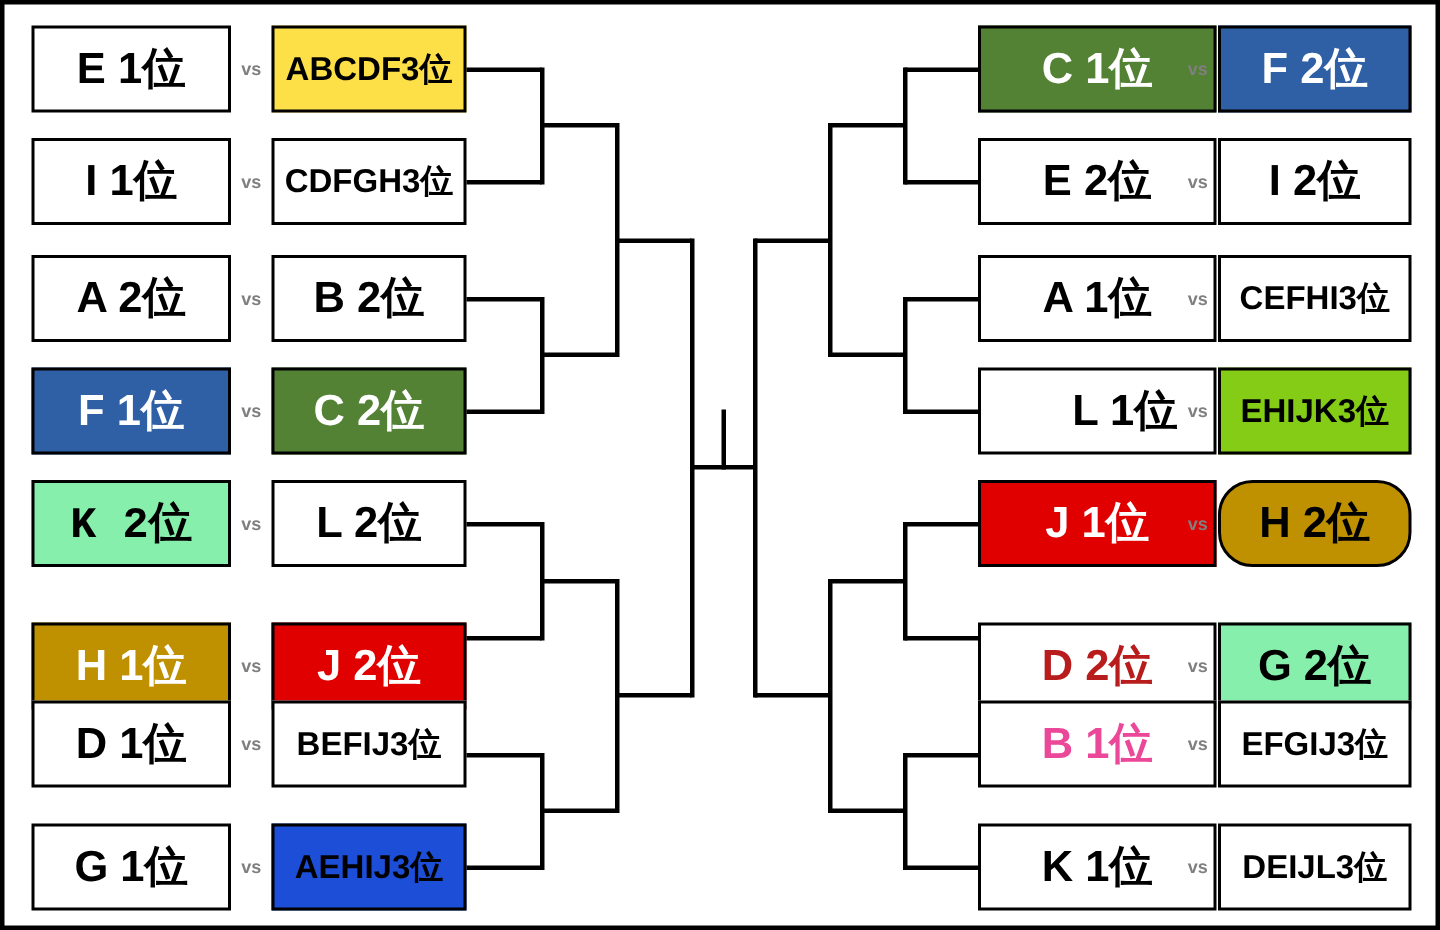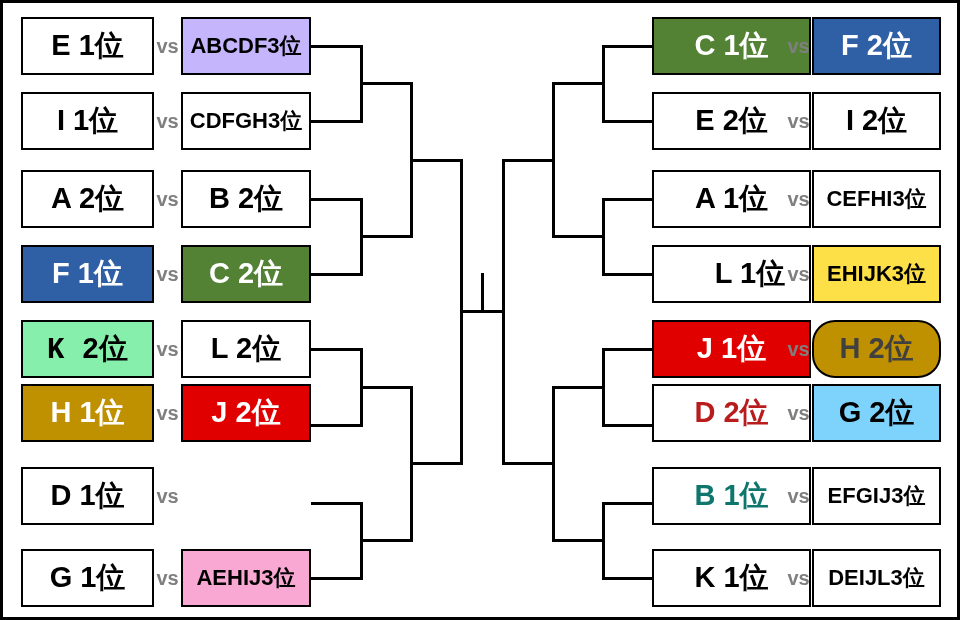--- a/index.html
+++ b/index.html
@@ -7,56 +7,56 @@
     position:relative;
     width:960px;height:620px;
     box-sizing:border-box;
     border:3px solid #000;
     background:#fff;
     font-family:"Liberation Sans","DejaVu Sans",sans-serif;
     overflow:hidden;
   }
   .row{position:absolute;left:0;width:100%;height:58px;}
   .r0{top:14px}.r1{top:89px}.r2{top:167px}.r3{top:242px}
-  .r4{top:317px}.r5{top:381px}.r6{top:464px}.r7{top:546px}
+  .r4{top:317px}.r5{top:412px}.r6{top:464px}.r7{top:546px}
 
   .team{
     position:absolute;top:0;height:58px;
     box-sizing:border-box;
     border:2px solid #000;
     display:flex;align-items:center;justify-content:center;
     font-weight:bold;font-size:29px;
     background:#fff;color:#000;
     white-space:nowrap;
   }
   .team.small{font-size:22px;}
   .l-a{left:18px;width:133px;}
   .l-b{left:178px;width:130px;}
   .r-a{left:649px;width:159px;}
   .r-b{left:809px;width:129px;}
 
   .vs{
     position:absolute;top:0;height:58px;
     display:flex;align-items:center;justify-content:center;
-    font-weight:bold;font-size:20px;color:#7f7f7f;
+    font-weight:bold;font-size:12px;color:#7f7f7f;
   }
   .l-vs{left:151px;width:27px;}
   .r-vs{left:782px;width:27px;}
 
   .line{position:absolute;background:#000;}
 </style>
 </head>
 <body>
 
 <div id="frame">
 
   <div class="row r0">
     <div class="team l-a" style="background: rgb(255, 255, 255); color: rgb(0, 0, 0);">E 1位</div>
     <span class="vs l-vs">vs</span>
-    <div class="team l-b small" style="background: #c4b5fd; color: rgb(0, 0, 0);">ABCDF3位</div>
+    <div class="team l-b small" style="background: #fde047; color: rgb(0, 0, 0);">ABCDF3位</div>
     <div class="team r-a" style="background: rgb(84, 130, 53); color: rgb(255, 255, 255);">C 1位</div>
     <span class="vs r-vs">vs</span>
     <div class="team r-b" style="background: rgb(47, 95, 165); color: rgb(255, 255, 255);">F 2位</div>
   </div>
 
   <div class="row r1">
     <div class="team l-a" style="background: rgb(255, 255, 255); color: rgb(0, 0, 0);">I 1位</div>
     <span class="vs l-vs">vs</span>
     <div class="team l-b small" style="background: rgb(255, 255, 255); color: rgb(0, 0, 0);">CDFGH3位</div>
     <div class="team r-a" style="background: rgb(255, 255, 255); color: rgb(0, 0, 0);">E 2位</div>
@@ -72,53 +72,54 @@
     <span class="vs r-vs">vs</span>
     <div class="team r-b small" style="background: rgb(255, 255, 255); color: rgb(0, 0, 0);">CEFHI3位</div>
   </div>
 
   <div class="row r3">
     <div class="team l-a" style="background: rgb(47, 95, 165); color: rgb(255, 255, 255);">F 1位</div>
     <span class="vs l-vs">vs</span>
     <div class="team l-b" style="background: rgb(84, 130, 53); color: rgb(255, 255, 255);">C 2位</div>
     <div class="team r-a" style="background: rgb(255, 255, 255); color: rgb(0, 0, 0); padding-left: 37px;">L 1位</div>
     <span class="vs r-vs">vs</span>
-    <div class="team r-b small" style="background: #fde047; color: rgb(0, 0, 0);">EHIJK3位</div>
+    <div class="team r-b small" style="background: #84cc16; color: rgb(0, 0, 0);">EHIJK3位</div>
   </div>
 
   <div class="row r4">
     <div class="team l-a" style="background: #86efac; color: rgb(0, 0, 0); font-family: Liberation Mono, monospace;">K 2位</div>
     <span class="vs l-vs">vs</span>
     <div class="team l-b" style="background: rgb(255, 255, 255); color: rgb(0, 0, 0);">L 2位</div>
     <div class="team r-a" style="background: rgb(224, 0, 0); color: rgb(255, 255, 255);">J 1位</div>
     <span class="vs r-vs">vs</span>
-    <div class="team r-b" style="background: rgb(191, 144, 0); color: #404040; border-radius: 23px;">H 2位</div>
+    <div class="team r-b" style="background: rgb(191, 144, 0); color: #000000; border-radius: 23px;">H 2位</div>
   </div>
 
   <div class="row r5">
     <div class="team l-a" style="background: rgb(191, 144, 0); color: rgb(255, 255, 255);">H 1位</div>
     <span class="vs l-vs">vs</span>
     <div class="team l-b" style="background: rgb(224, 0, 0); color: rgb(255, 255, 255);">J 2位</div>
     <div class="team r-a" style="background: rgb(255, 255, 255); color: #b91c1c;">D 2位</div>
     <span class="vs r-vs">vs</span>
-    <div class="team r-b" style="background: #7dd3fc; color: rgb(0, 0, 0);">G 2位</div>
+    <div class="team r-b" style="background: #86efac; color: rgb(0, 0, 0);">G 2位</div>
   </div>
 
   <div class="row r6">
     <div class="team l-a" style="background: rgb(255, 255, 255); color: rgb(0, 0, 0);">D 1位</div>
     <span class="vs l-vs">vs</span>
-    <div class="team r-a" style="background: rgb(255, 255, 255); color: #0f766e;">B 1位</div>
+    <div class="team l-b small" style="background: rgb(255, 255, 255); color: rgb(0, 0, 0);">BEFIJ3位</div>
+    <div class="team r-a" style="background: rgb(255, 255, 255); color: #ec4899;">B 1位</div>
     <span class="vs r-vs">vs</span>
     <div class="team r-b small" style="background: rgb(255, 255, 255); color: rgb(0, 0, 0);">EFGIJ3位</div>
   </div>
 
   <div class="row r7">
     <div class="team l-a" style="background: rgb(255, 255, 255); color: rgb(0, 0, 0);">G 1位</div>
     <span class="vs l-vs">vs</span>
-    <div class="team l-b small" style="background: #f9a8d4; color: rgb(0, 0, 0);">AEHIJ3位</div>
+    <div class="team l-b small" style="background: #1d4ed8; color: rgb(0, 0, 0);">AEHIJ3位</div>
     <div class="team r-a" style="background: rgb(255, 255, 255); color: rgb(0, 0, 0);">K 1位</div>
     <span class="vs r-vs">vs</span>
     <div class="team r-b small" style="background: rgb(255, 255, 255); color: rgb(0, 0, 0);">DEIJL3位</div>
   </div>
 
   <div id="lines">
       <div class="line" style="left: 308px; top: 41.5px; width: 50px; height: 3px; background: rgb(0, 0, 0);"></div>
       <div class="line" style="left: 308px; top: 116.5px; width: 50px; height: 3px; background: rgb(0, 0, 0);"></div>
       <div class="line" style="left: 308px; top: 194.5px; width: 50px; height: 3px; background: rgb(0, 0, 0);"></div>
       <div class="line" style="left: 308px; top: 269.5px; width: 50px; height: 3px; background: rgb(0, 0, 0);"></div>

